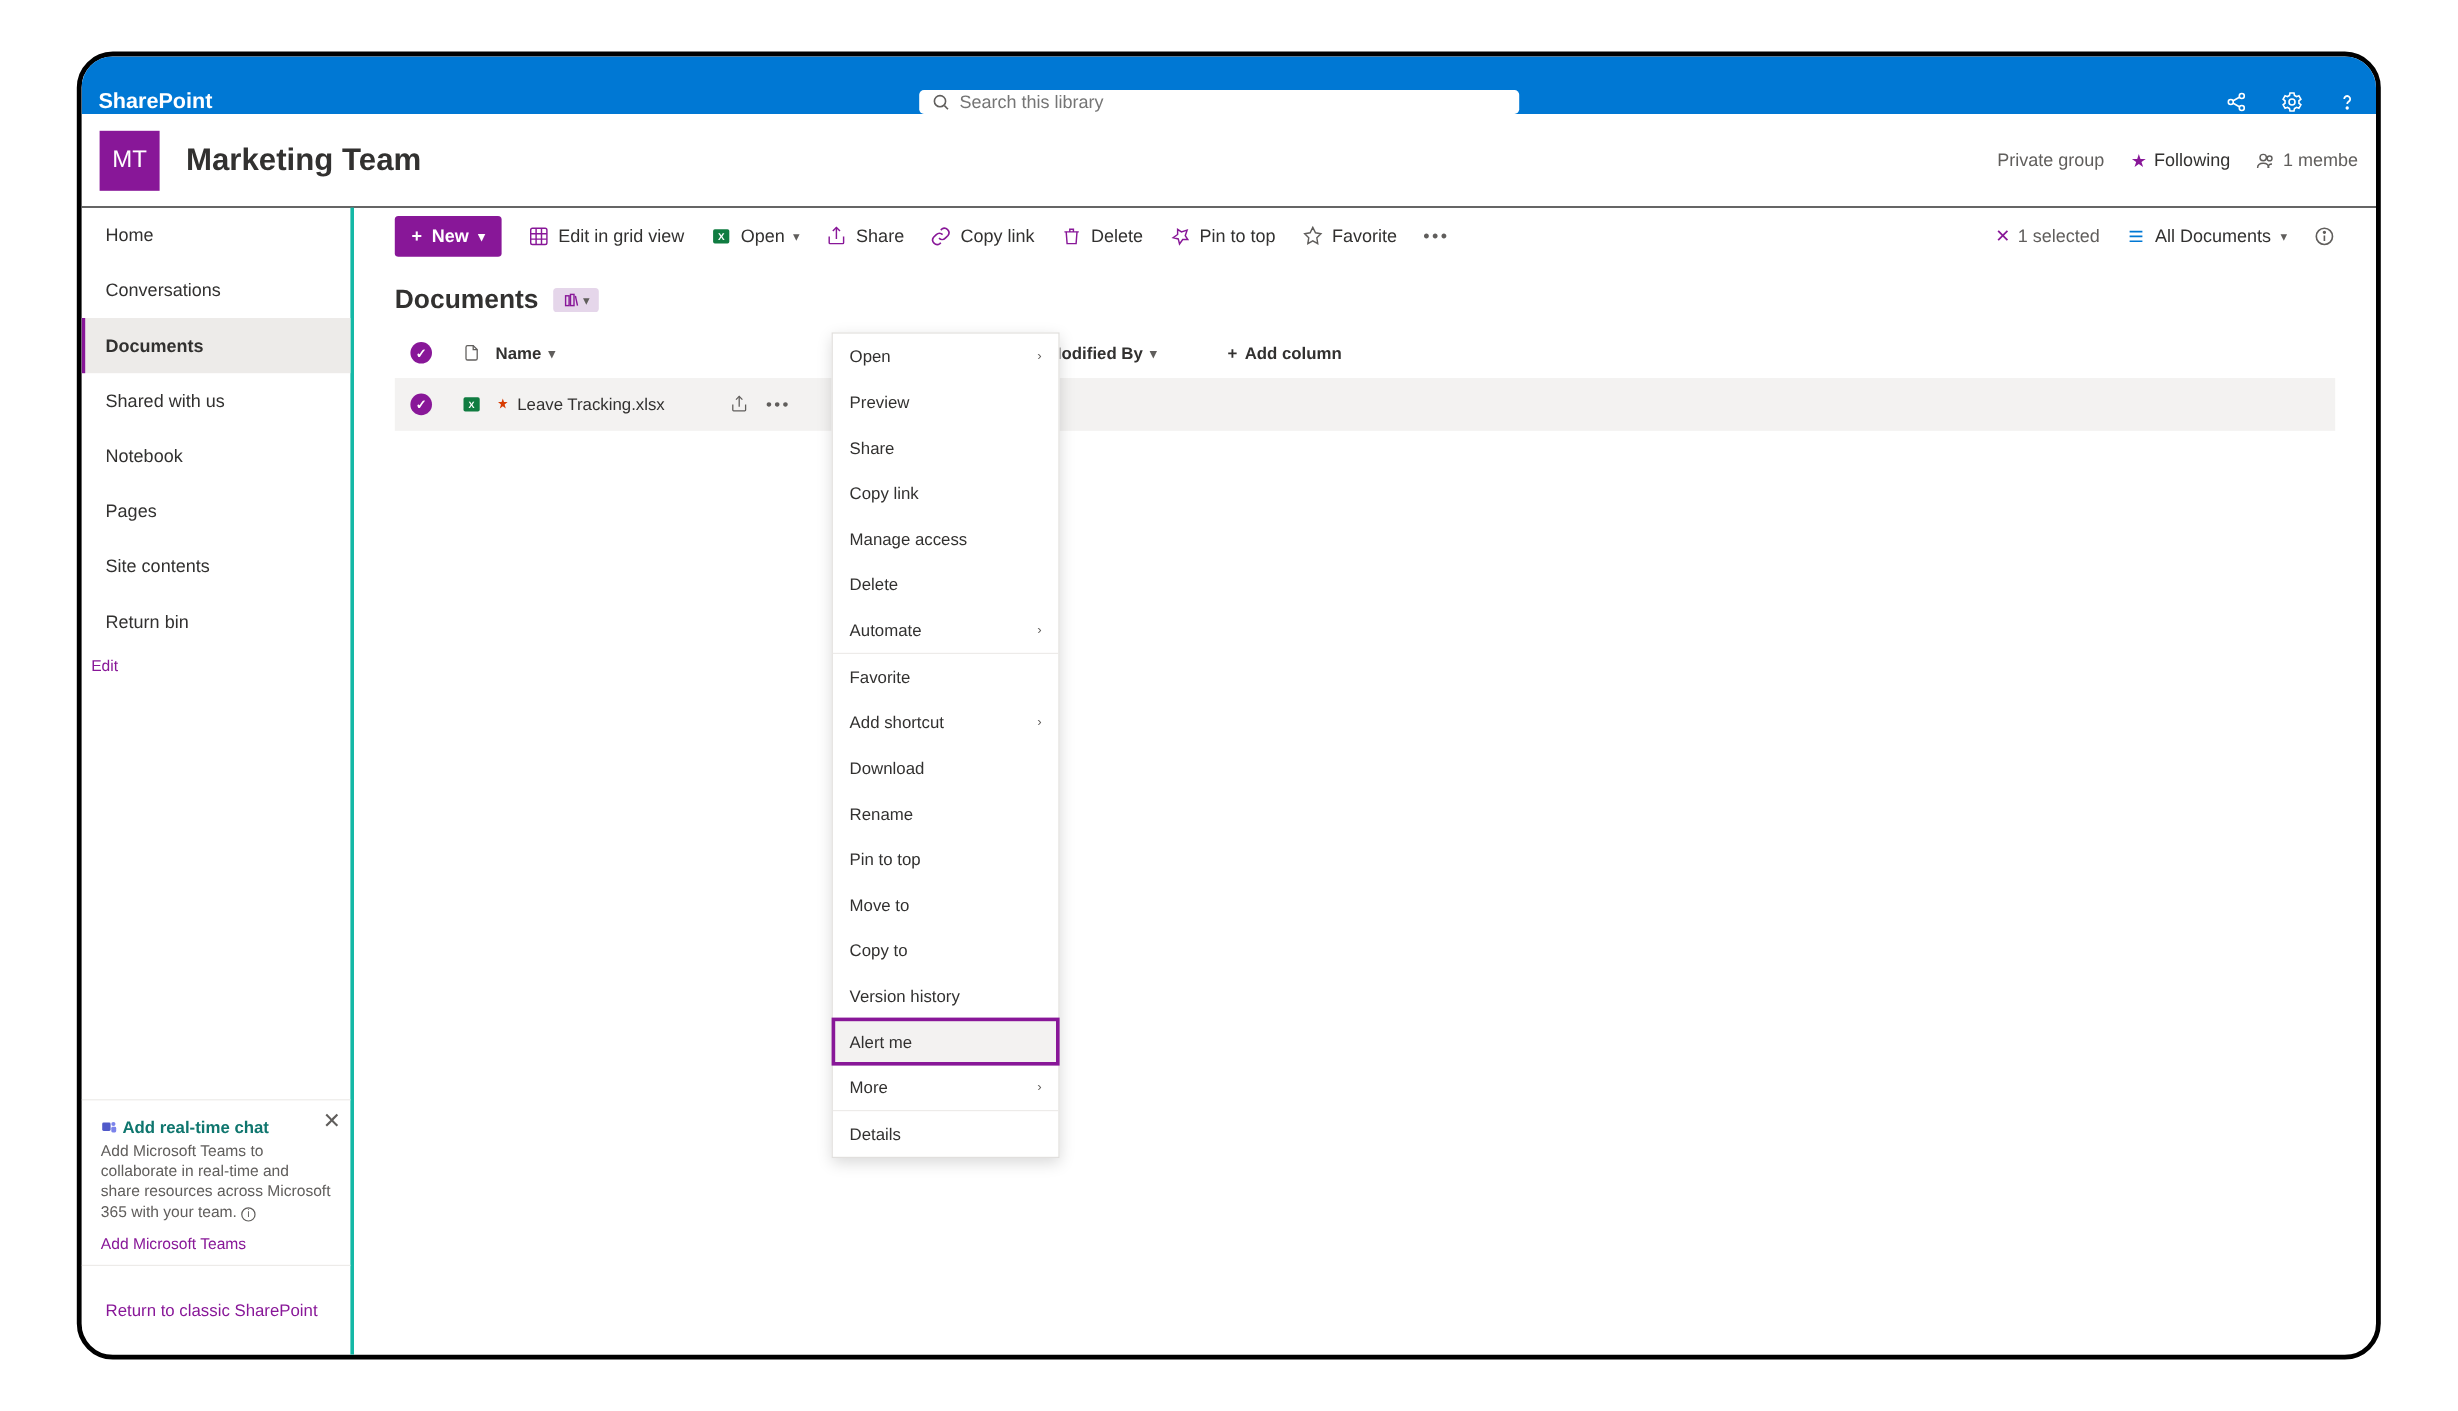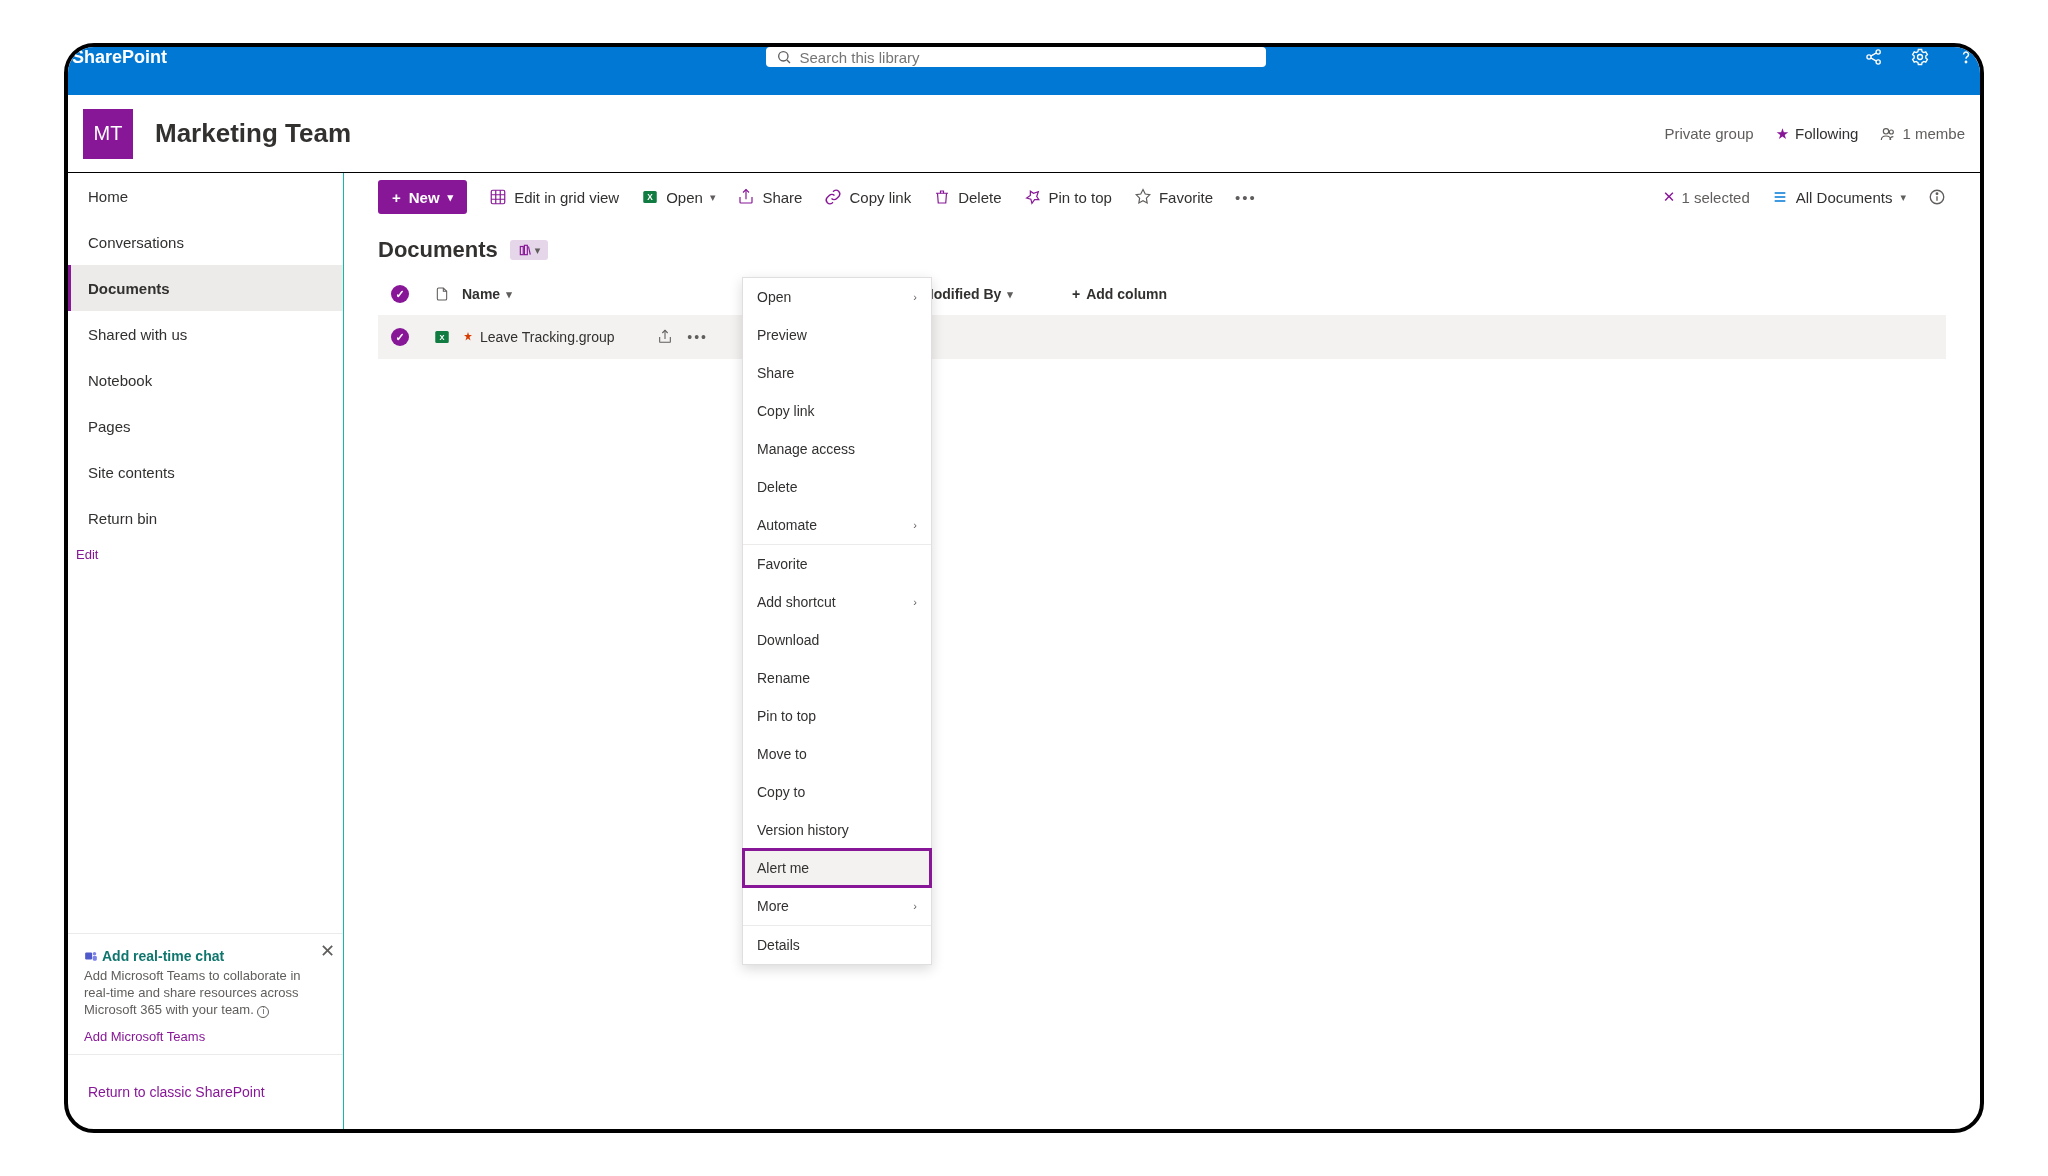--- a/index.html
+++ b/index.html
@@ -1,33 +1,33 @@
 <!DOCTYPE html>
 <html><head>
 <meta charset="utf-8">
 <style>
   * { box-sizing: border-box; margin: 0; padding: 0; font-family: "Segoe UI", Arial, sans-serif; }
   body { background: #fff; display:flex; align-items:center; justify-content:center; width:2048px; height:1176px; }
   .frame { width:1920px; height:1090px; border:4px solid #000; border-radius:30px; overflow:hidden; position:relative; background:#fff; }
-  .suite-bar { height:48px; background:#0078d4; display:flex; align-items:flex-start; color:#fff; padding:0 4px; }
+  .suite-bar { height:48px; background:#0078d4; display:flex; align-items:flex-end; color:#fff; padding:0 14px; }
   .suite-left { font-weight:600; font-size:18px; flex:0 0 auto; }
   .suite-center { flex:1; display:flex; justify-content:center; }
   .search-box { width:500px; height:20px; background:#fff; border-radius:4px; display:flex; align-items:center; padding:0 10px; }
   .search-box input { border:none; outline:none; flex:1; font-size:15px; color:#323130; background:transparent; }
   .search-icon { width:16px; height:16px; margin-right:8px; color:#605e5c; }
   .suite-right { display:flex; gap:26px; align-items:center; color:#fff; }
   .suite-right svg { width:20px; height:20px; }
   .site-header { height:78px; display:flex; align-items:center; padding:0 15px; border-bottom:1px solid #000000; }
   .site-logo { width:50px; height:50px; background:#881798; color:#fff; display:flex; align-items:center; justify-content:center; font-size:20px; font-weight:400; }
   .site-title { font-size:26px; font-weight:600; margin-left:22px; color:#323130; flex:1; }
   .site-meta { display:flex; gap:22px; align-items:center; font-size:15px; color:#605e5c; }
   .site-meta .following { color:#323130; display:flex; align-items:center; gap:6px; }
   .star-filled { color:#881798; }
   .content { display:flex; height:calc(100% - 126px); }
-  .sidebar { width:276px; border-right:1px solid #14b8a6; display:flex; flex-direction:column; }
+  .sidebar { width:227px; border-right:3px solid #14b8a6; display:flex; flex-direction:column; }
   .nav { flex:1; }
   .nav-item { height:46px; display:flex; align-items:center; padding:0 20px; font-size:15px; color:#323130; cursor:pointer; }
   .nav-item.active { background:#edebe9; border-left:3px solid #881798; font-weight:600; padding-left:17px; }
   .nav-edit { padding:6px 8px; font-size:13px; color:#881798; cursor:pointer; }
   .promo { border-top:1px solid #edebe9; padding:14px 16px 10px; position:relative; }
   .promo-close { position:absolute; top:6px; right:8px; font-size:18px; color:#605e5c; cursor:pointer; }
   .promo-title { font-weight:600; font-size:14px; color:#0f766e; display:flex; gap:4px; align-items:center;}
   .promo-text { font-size:13px; color:#605e5c; margin-top:4px; line-height:1.3; }
   .promo-link { font-size:13px; color:#881798; margin-top:10px; display:block; cursor:pointer; }
   .classic-link { border-top:1px solid #edebe9; padding:28px 20px; font-size:14px; color:#881798; cursor:pointer; line-height:1.3; }
@@ -276,21 +276,21 @@
           <div class="col-icon">
             <svg class="excel-icon" viewBox="0 0 24 24">
                 <rect x="3" y="4" width="18" height="16" rx="2" fill="#107c41"></rect>
                 <text x="12" y="16" text-anchor="middle" fill="#fff" font-size="10" font-weight="bold">X</text>
               </svg>
           </div>
           <div class="col-name" style="width:260px;">
             <svg width="12" height="12" viewBox="0 0 24 24">
                 <path d="M12 2l2 6h6l-5 4 2 7-5-4-5 4 2-7-5-4h6z" fill="#d83b01"></path>
               </svg>
-            <span>Leave Tracking.group</span>
+            <span>Leave Tracking.xlsx</span>
             <div class="row-actions">
               <svg width="16" height="16" viewBox="0 0 24 24" fill="none" stroke="#605e5c" stroke-width="1.6">
                   <path d="M4 12v7a1 1 0 0 0 1 1h14a1 1 0 0 0 1-1v-7"></path>
                   <path d="M16 6l-4-4-4 4"></path>
                   <line x1="12" y1="2" x2="12" y2="15"></line>
                 </svg>
               <span style="letter-spacing:2px;">•••</span>
             </div>
           </div>
           <div class="col-mod"></div>

